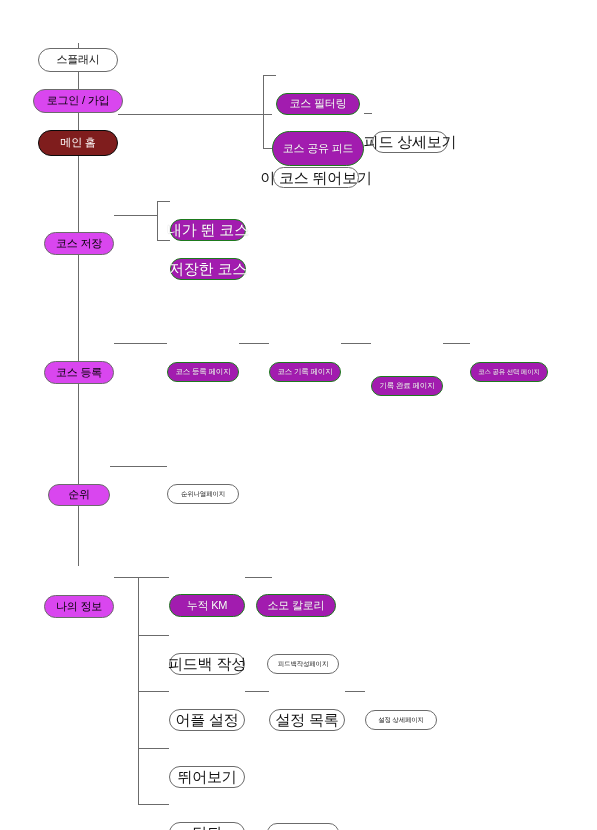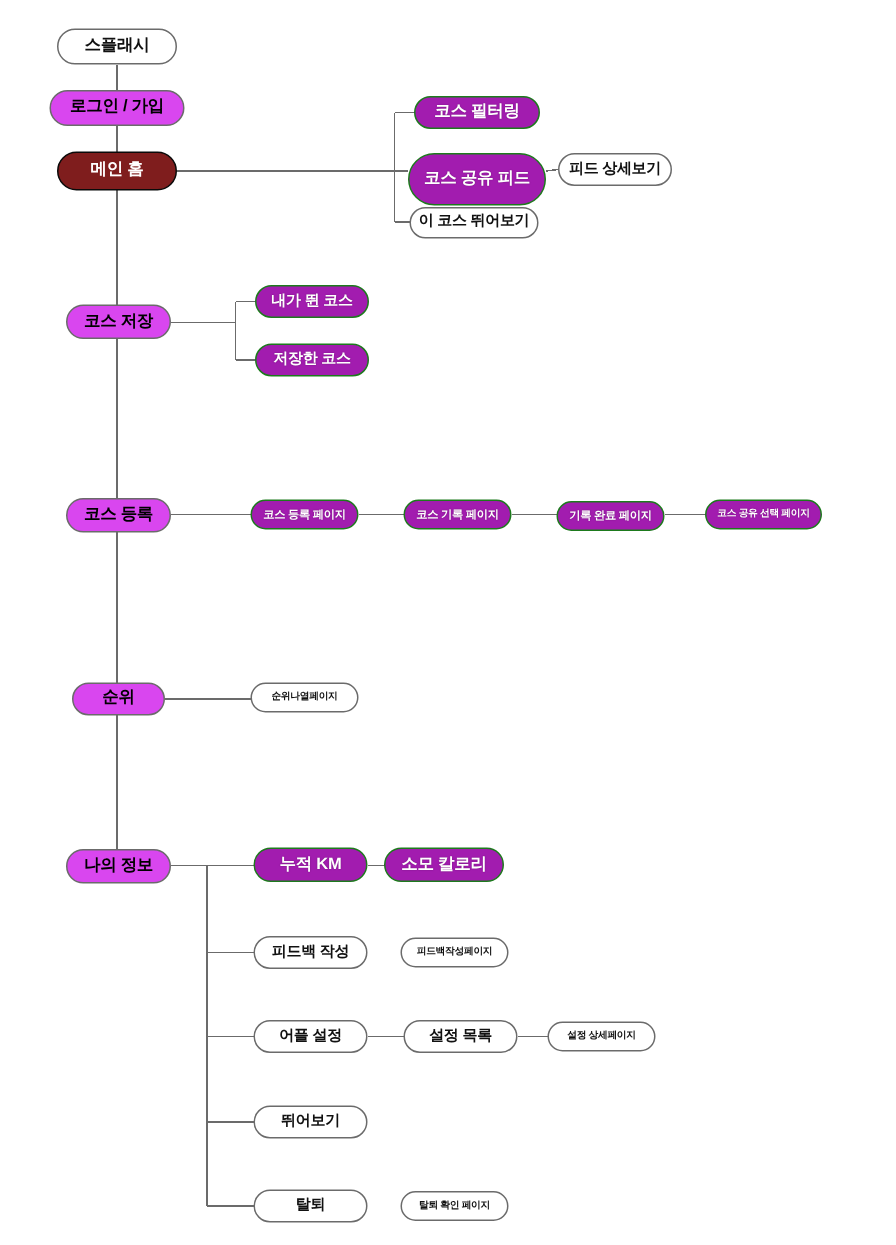--- a/index.html
+++ b/index.html
@@ -30,25 +30,26 @@
     position: absolute;
     box-sizing: border-box;
     display: flex;
     align-items: center;
     justify-content: center;
     text-align: center;
     border-radius: 999px;
     border: 1px solid #5a5a5a;
     background: #ffffff;
     color: #000000;
-    font-weight: bold;
+    font-weight: normal;
     letter-spacing: -0.2px;
     line-height: 1.05;
     white-space: nowrap;
     z-index: 2;
+    margin-top: 29px;
   }
   .node.style-plain {
     background: #ffffff;
     border-color: #6b6b6b;
     color: #111111;
   }
   .node.style-gray {
     background: #d946ef;
     border-color: #6b6b6b;
     color: #000000;
@@ -58,21 +59,21 @@
     border-color: #0a0a0a;
     color: #ffffff;
   }
   .node.style-green {
     background: #a21caf;
     border-color: #1d7a1d;
     color: #ffffff;
     text-shadow: 0 0 1px rgba(0,0,0,0.35);
   }
   .node.size-lg { font-size: 11px; }
-  .node.size-md { font-size: 10px; }
+  .node.size-md { font-size: 15px; }
   .node.size-sm { font-size: 7.5px; }
   .node.size-xs { font-size: 6.5px; }
 </style>
 </head>
 <body>
 
 <div id="diagram-root">
   <svg id="edge-layer" viewBox="0 0 597 830" width="597" height="830" xmlns="http://www.w3.org/2000/svg" aria-hidden="true">
       <path d="M 78 43 L 78 566" fill="none" stroke="#6b6b6b" stroke-width="1" shape-rendering="crispEdges"></path>
       <path d="M 118 114 L 263 114" fill="none" stroke="#6b6b6b" stroke-width="1" shape-rendering="crispEdges"></path>
@@ -134,21 +135,21 @@
       </div>
       <div class="node style-gray size-lg" style="left: 44px; top: 332px; width: 70px; height: 23px;">
         <span>코스 등록</span>
       </div>
       <div class="node style-green size-sm" style="left: 167px; top: 333px; width: 72px; height: 20px;">
         <span>코스 등록 페이지</span>
       </div>
       <div class="node style-green size-sm" style="left: 269px; top: 333px; width: 72px; height: 20px;">
         <span>코스 기록 페이지</span>
       </div>
-      <div class="node style-green size-sm" style="left: 371px; top: 334px; width: 72px; height: 20px;">
+      <div class="node style-green size-sm" style="left: 371px; top: 347px; width: 72px; height: 20px;">
         <span>기록 완료 페이지</span>
       </div>
       <div class="node style-green size-xs" style="left: 470px; top: 333px; width: 78px; height: 20px;">
         <span>코스 공유 선택 페이지</span>
       </div>
       <div class="node style-gray size-lg" style="left: 48px; top: 455px; width: 62px; height: 22px;">
         <span>순위</span>
       </div>
       <div class="node style-plain size-xs" style="left: 167px; top: 455px; width: 72px; height: 20px;">
         <span>순위나열페이지</span>

